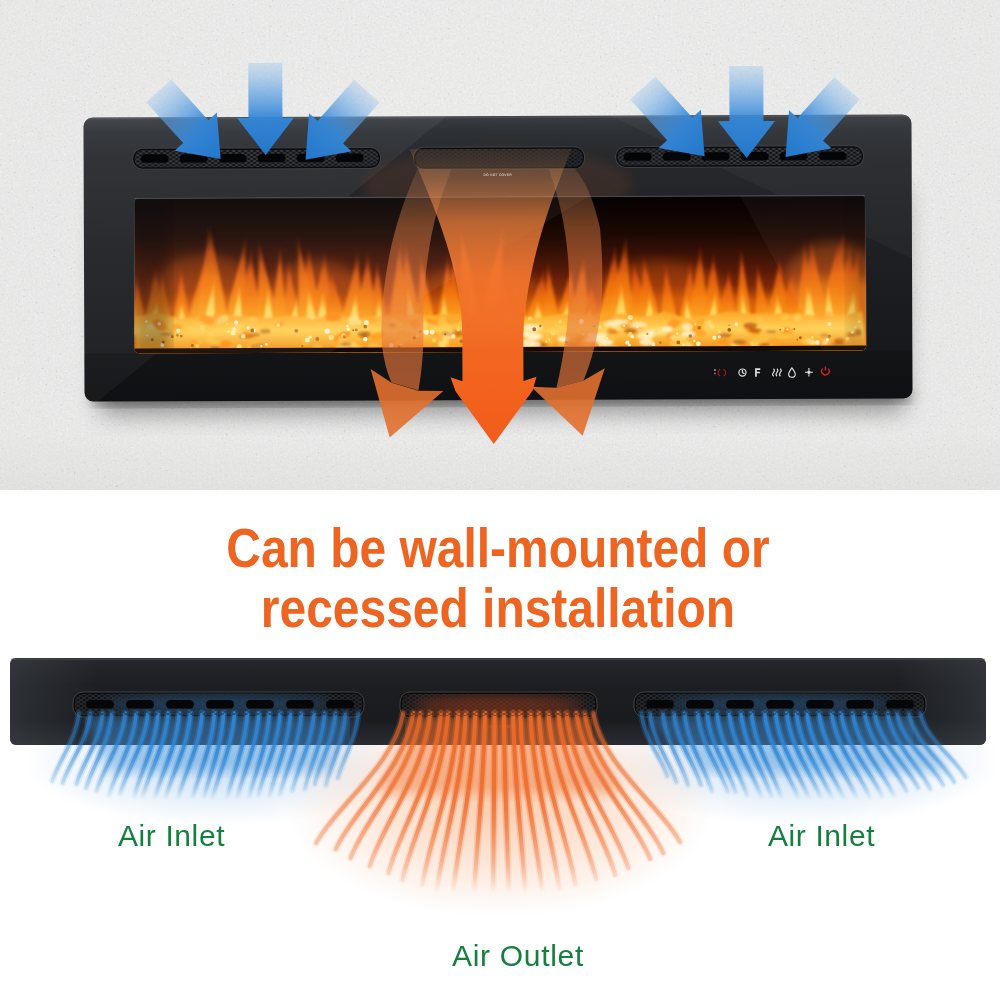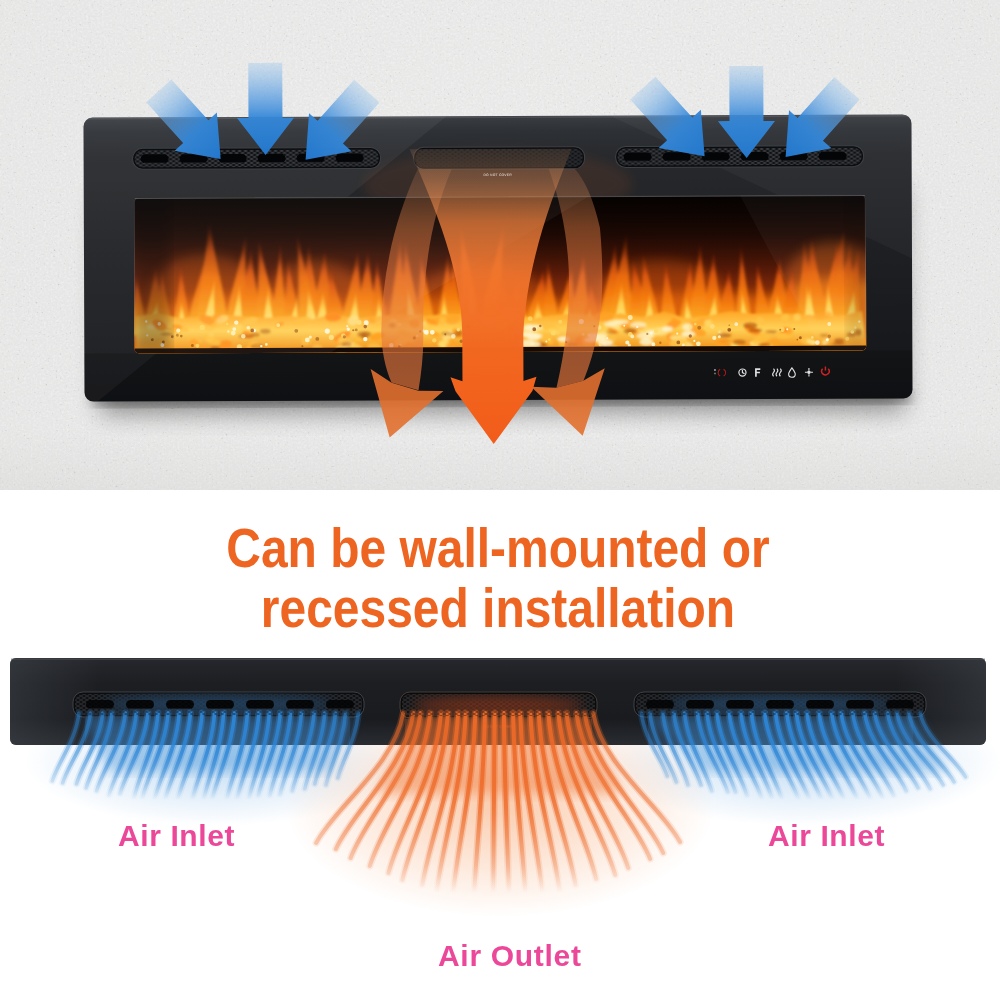--- a/index.html
+++ b/index.html
@@ -1,17 +1,17 @@
 <!DOCTYPE html>
 <html><head><meta charset="utf-8"><style>
 *{margin:0;padding:0;box-sizing:border-box}
 body{width:1000px;height:1000px;position:relative;overflow:hidden;background:#fff;font-family:"Liberation Sans",sans-serif}
 .abs{position:absolute}
 .hd{left:-2px;top:518px;width:1000px;text-align:center;color:#ee6421;font-weight:bold;font-size:56px;line-height:60px;transform:scaleX(0.856);transform-origin:500px 0}
-.lbl{color:#ec4899;font-weight:bold;font-size:30px;line-height:30px;letter-spacing:0.6px}
+.lbl{color:#15803d;font-weight:normal;font-size:30px;line-height:30px;letter-spacing:0.6px}
 </style></head><body>
 
 <svg class="abs" style="left:0;top:0" width="1000" height="490" viewBox="0 0 1000 490">
 <defs>
 <filter id="wn" x="0" y="0" width="100%" height="100%">
   <feTurbulence type="fractalNoise" baseFrequency="0.45" numOctaves="3" seed="11"></feTurbulence>
   <feColorMatrix type="matrix" values="0 0 0 0 0  0 0 0 0 0  0 0 0 0 0  0.6 0.6 0.6 0 0"></feColorMatrix>
 </filter>
 <filter id="wn2" x="0" y="0" width="100%" height="100%">
   <feTurbulence type="fractalNoise" baseFrequency="0.5" numOctaves="3" seed="29"></feTurbulence>
@@ -912,13 +912,13 @@
 <path d="M593.2,713 C601.9,765 660.9,806 680.0,842" stroke="url(#gor)" stroke-width="7.2" fill="none" stroke-opacity="0.25" stroke-linecap="round"></path>
 <path d="M593.2,713 C601.9,765 660.9,806 680.0,842" stroke="url(#gor)" stroke-width="4.0" fill="none" stroke-opacity="0.60" stroke-linecap="round"></path>
 
 <rect x="75" y="694" width="287" height="21" rx="8" fill="url(#mesh3)" opacity="0.55"></rect>
 <rect x="402" y="694" width="193" height="22" rx="8" fill="url(#mesh3)" opacity="0.55"></rect>
 <rect x="636" y="694" width="288" height="21" rx="8" fill="url(#mesh3)" opacity="0.55"></rect>
 </svg>
 
 <div class="abs lbl" style="left:118px;top:821px">Air Inlet</div>
 <div class="abs lbl" style="left:768px;top:821px">Air Inlet</div>
-<div class="abs lbl" style="left:438px;top:941px;letter-spacing:0.7px">Air Outlet</div>
+<div class="abs lbl" style="left:452px;top:941px;letter-spacing:0.7px">Air Outlet</div>
 
 </body></html>

